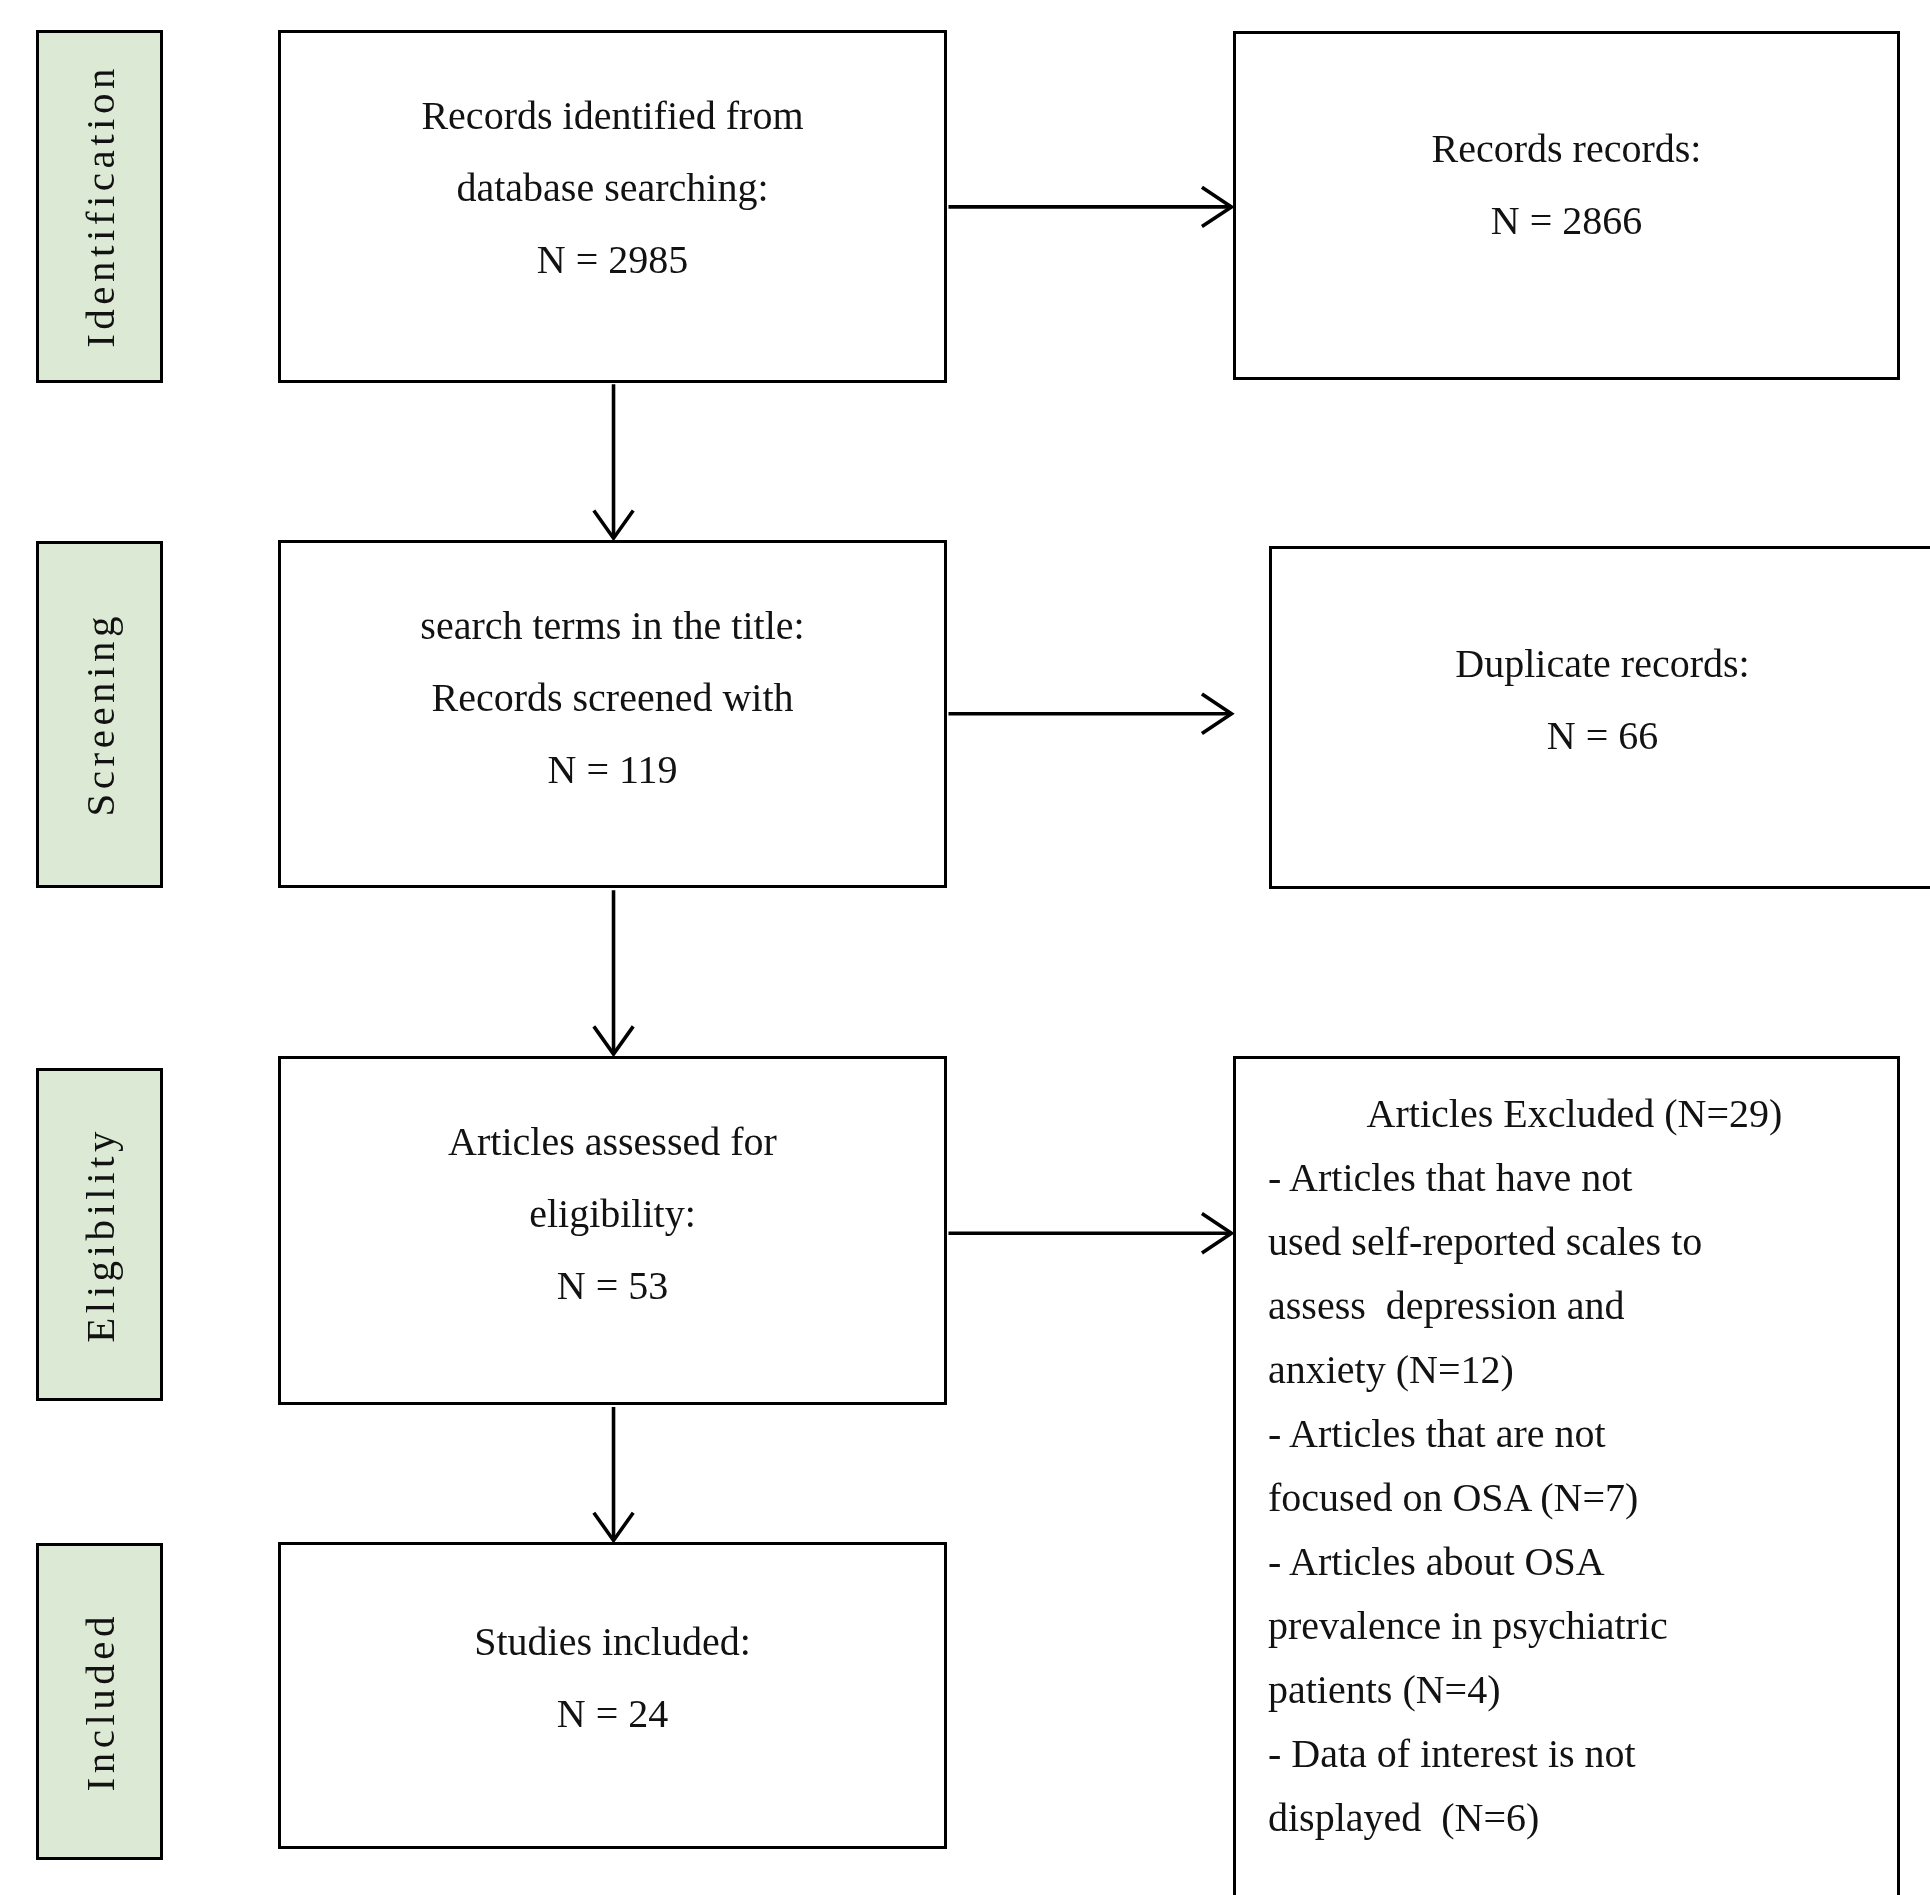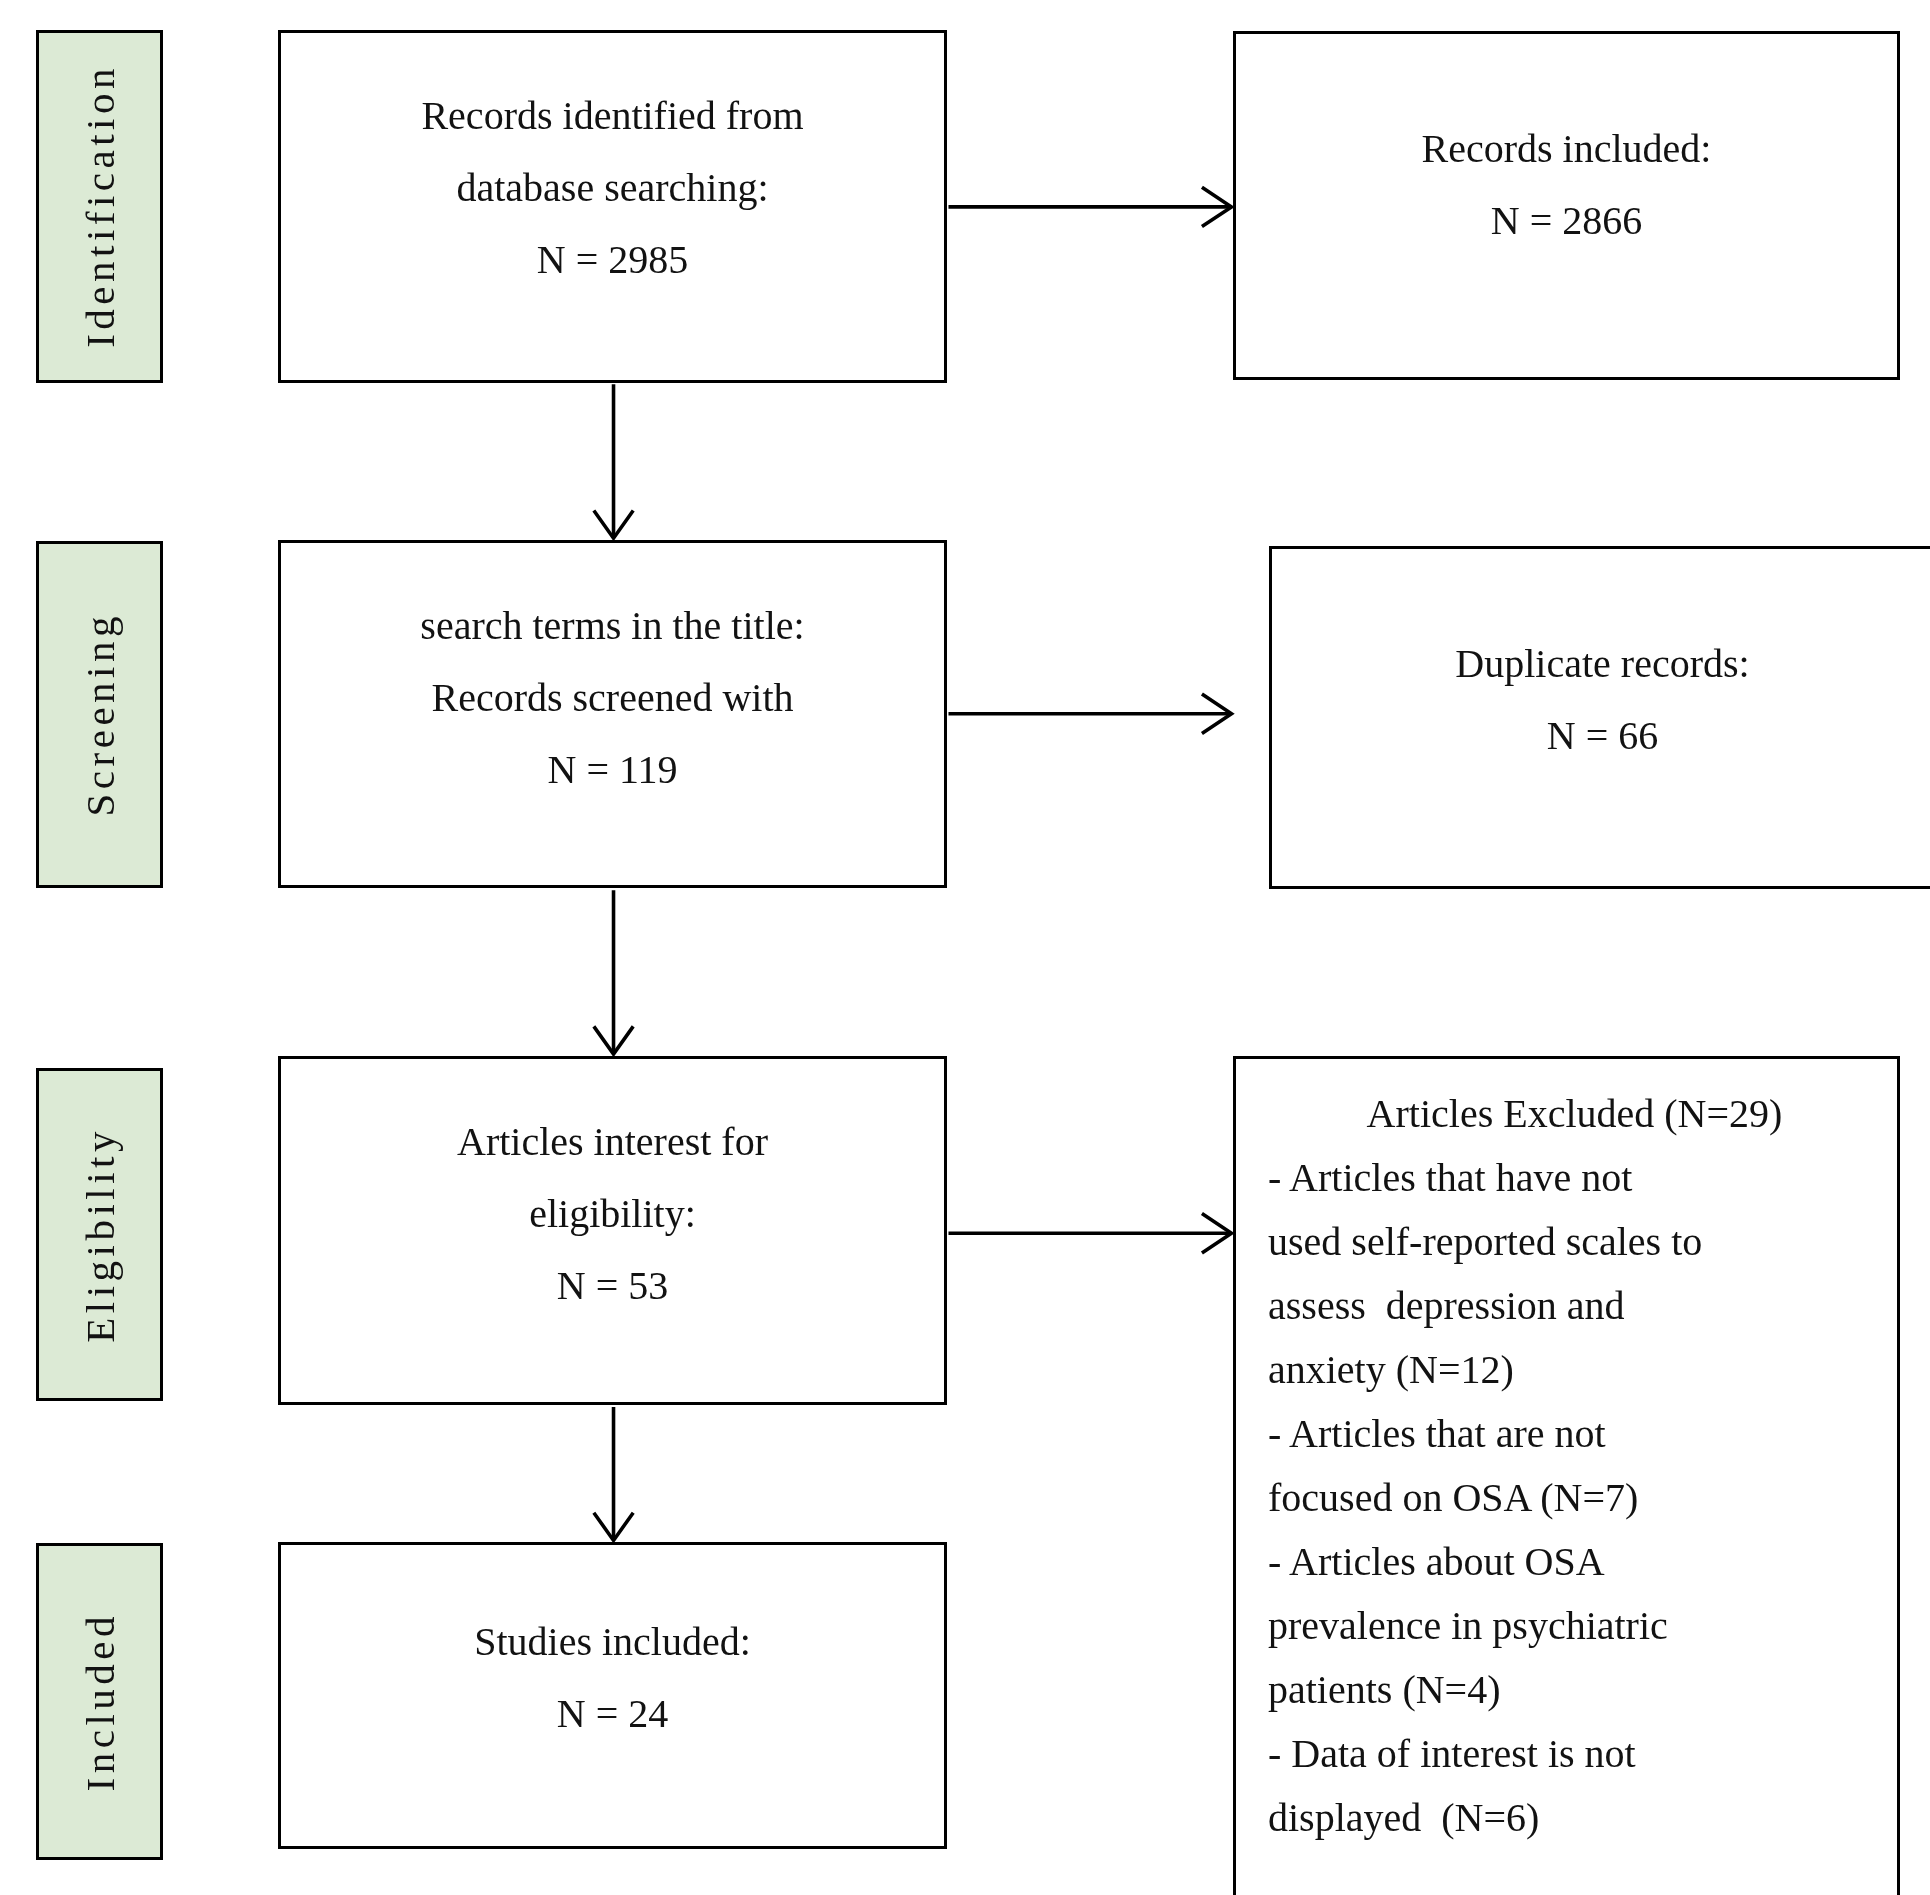--- a/index.html
+++ b/index.html
@@ -136,32 +136,32 @@
     <div class="t-line">N = 2985</div>
   </div>
 
   <div class="flow-box mid-col" id="box-screened">
     <div class="t-line">search terms in the title:</div>
     <div class="t-line">Records screened with</div>
     <div class="t-line">N = 119</div>
   </div>
 
   <div class="flow-box mid-col" id="box-assessed">
-    <div class="t-line">Articles interest for</div>
+    <div class="t-line">Articles assessed for</div>
     <div class="t-line">eligibility:</div>
     <div class="t-line">N = 53</div>
   </div>
 
   <div class="flow-box mid-col" id="box-included">
     <div class="t-line">Studies included:</div>
     <div class="t-line">N = 24</div>
   </div>
 
   <div class="flow-box right-col" id="box-excluded-records">
-    <div class="t-line">Records included:</div>
+    <div class="t-line">Records records:</div>
     <div class="t-line">N = 2866</div>
   </div>
 
   <div class="flow-box right-col" id="box-duplicates">
     <div class="t-line">Duplicate records:</div>
     <div class="t-line">N = 66</div>
   </div>
 
   <div class="flow-box right-col tall-box" id="box-articles-excluded">
     <div class="t-head">Articles Excluded (N=29)</div>

